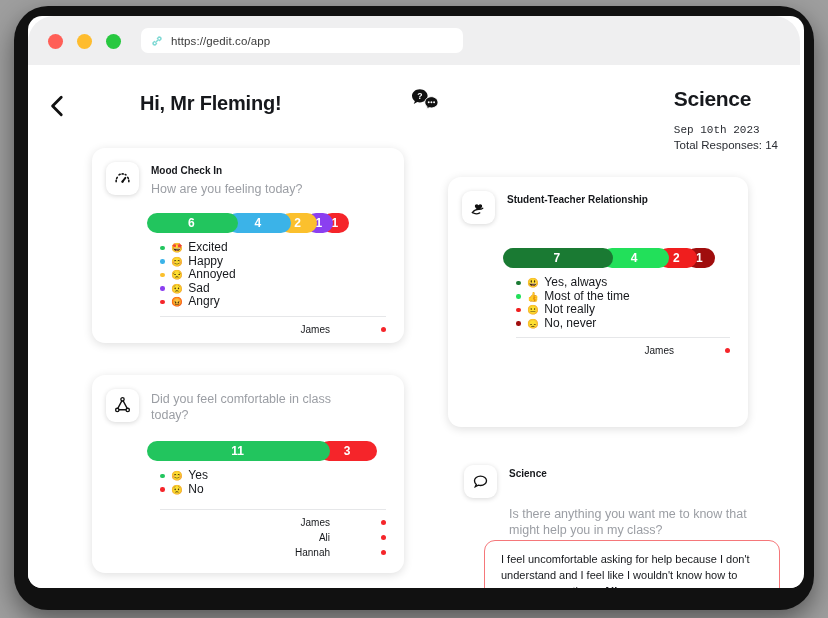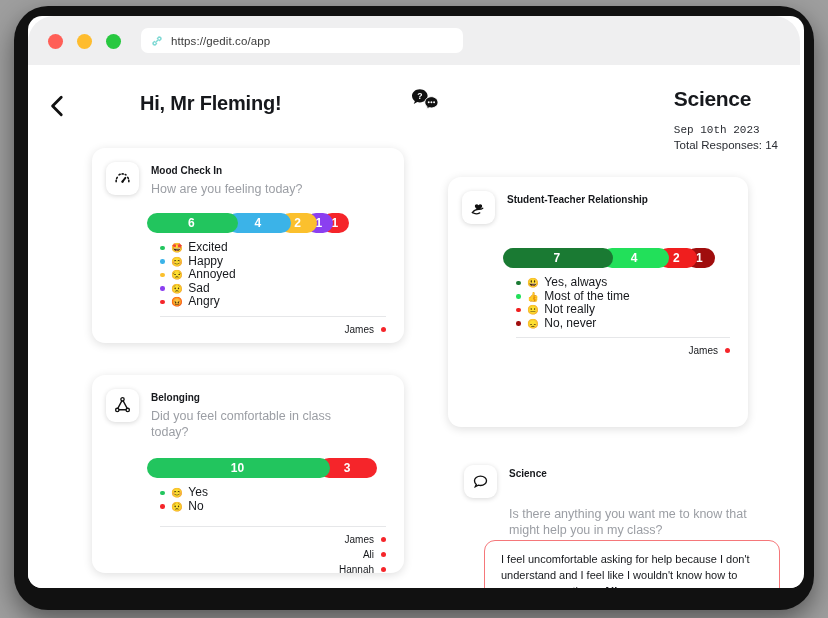--- a/index.html
+++ b/index.html
@@ -92,21 +92,21 @@
   
   .legend{margin-top:9px;}
   .legend-row{display:flex;align-items:center;height:11.5px;margin-bottom:2px;}
   .legend-dot{width:4.5px;height:4.5px;border-radius:50%;flex:none;margin-right:7px;}
   .legend-emoji{font-size:9.5px;margin-right:5px;line-height:11px;}
   .legend-label{font-size:12px;color:#16181c;line-height:11px;}
   .divider{height:1px;background:#e6e7e9;}
   .names{text-align:right;}
   .name-row{
     display:flex;align-items:center;justify-content:flex-end;
-    font-size:10px;color:#16181c;line-height:15px;
+    font-size:10px;color:#16181c;line-height:15px;gap:44px;
   }
   .name-dot{width:5px;height:5px;border-radius:50%;background:#f5252a;margin-left:7px;flex:none;}
   
   .comments-head{position:absolute;left:436px;top:400px;display:flex;align-items:flex-start;}
   .comment-box{
     position:absolute;left:456px;top:475px;width:296px;height:70px;
     border:1.3px solid #f5777a;border-radius:11px;
     box-sizing:border-box;
     display:flex;align-items:center;
     padding:0 16px;
@@ -232,30 +232,29 @@
         <div class="card-head">
           <div class="icon-tile">
             <svg viewBox="0 0 24 24" width="19" height="19" fill="none" stroke="#111" stroke-width="1.7">
               <path d="M12 4.6 L5.6 16.6 M12 4.6 L18.4 16.6 M6.6 17.4 L17.4 17.4"></path>
               <circle cx="12" cy="4.2" r="2.1" fill="#fff"></circle>
               <circle cx="5.4" cy="17.6" r="2.1" fill="#fff"></circle>
               <circle cx="18.6" cy="17.6" r="2.1" fill="#fff"></circle>
             </svg>
           </div>
           <div>
-            <div class="card-title">Belonging</div>
             <div class="card-sub">Did you feel comfortable in class today?</div>
           </div>
         </div>
         <div id="belonging-bar" class="bar" style="margin: 18px 14px 0px 55px; width: 230px;">
             <div class="seg" style="left: 172.071px; width: 57.9286px; background: rgb(245, 37, 42); z-index: 9;">
               <span>3</span>
             </div>
             <div class="seg" style="left: 0px; width: 183.071px; background: rgb(34, 197, 94); z-index: 10;">
-              <span>10</span>
+              <span>11</span>
             </div>
           </div>
         <div id="belonging-legend" class="legend" style="margin-left:68px;">
             <div class="legend-row">
               <div class="legend-dot" style="background: rgb(34, 197, 94);"></div>
               <span class="legend-emoji">😊</span>
               <span class="legend-label">Yes</span>
             </div>
             <div class="legend-row">
               <div class="legend-dot" style="background: rgb(245, 37, 42);"></div>

